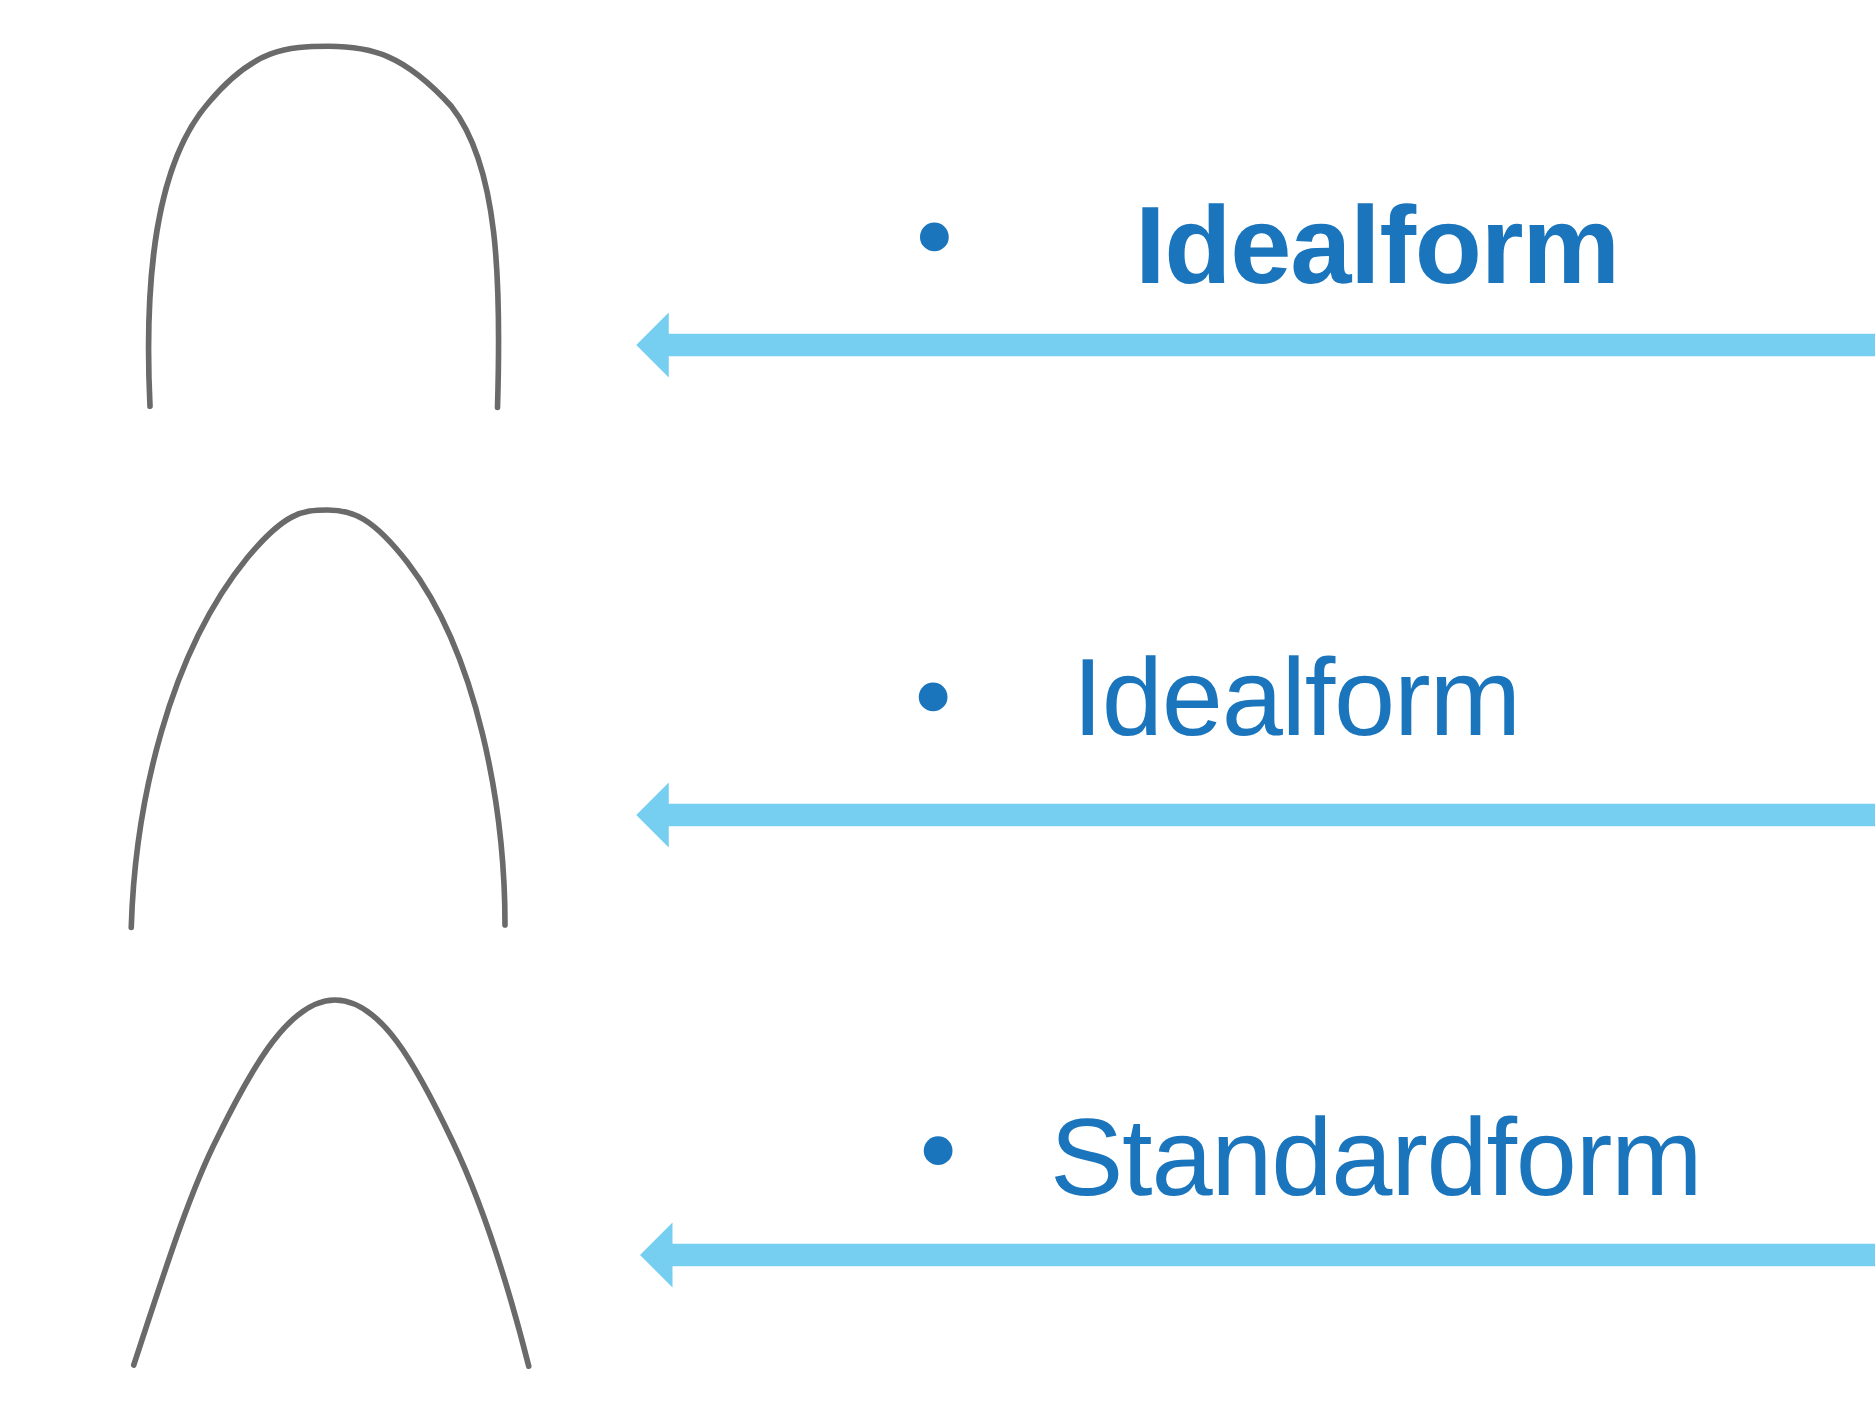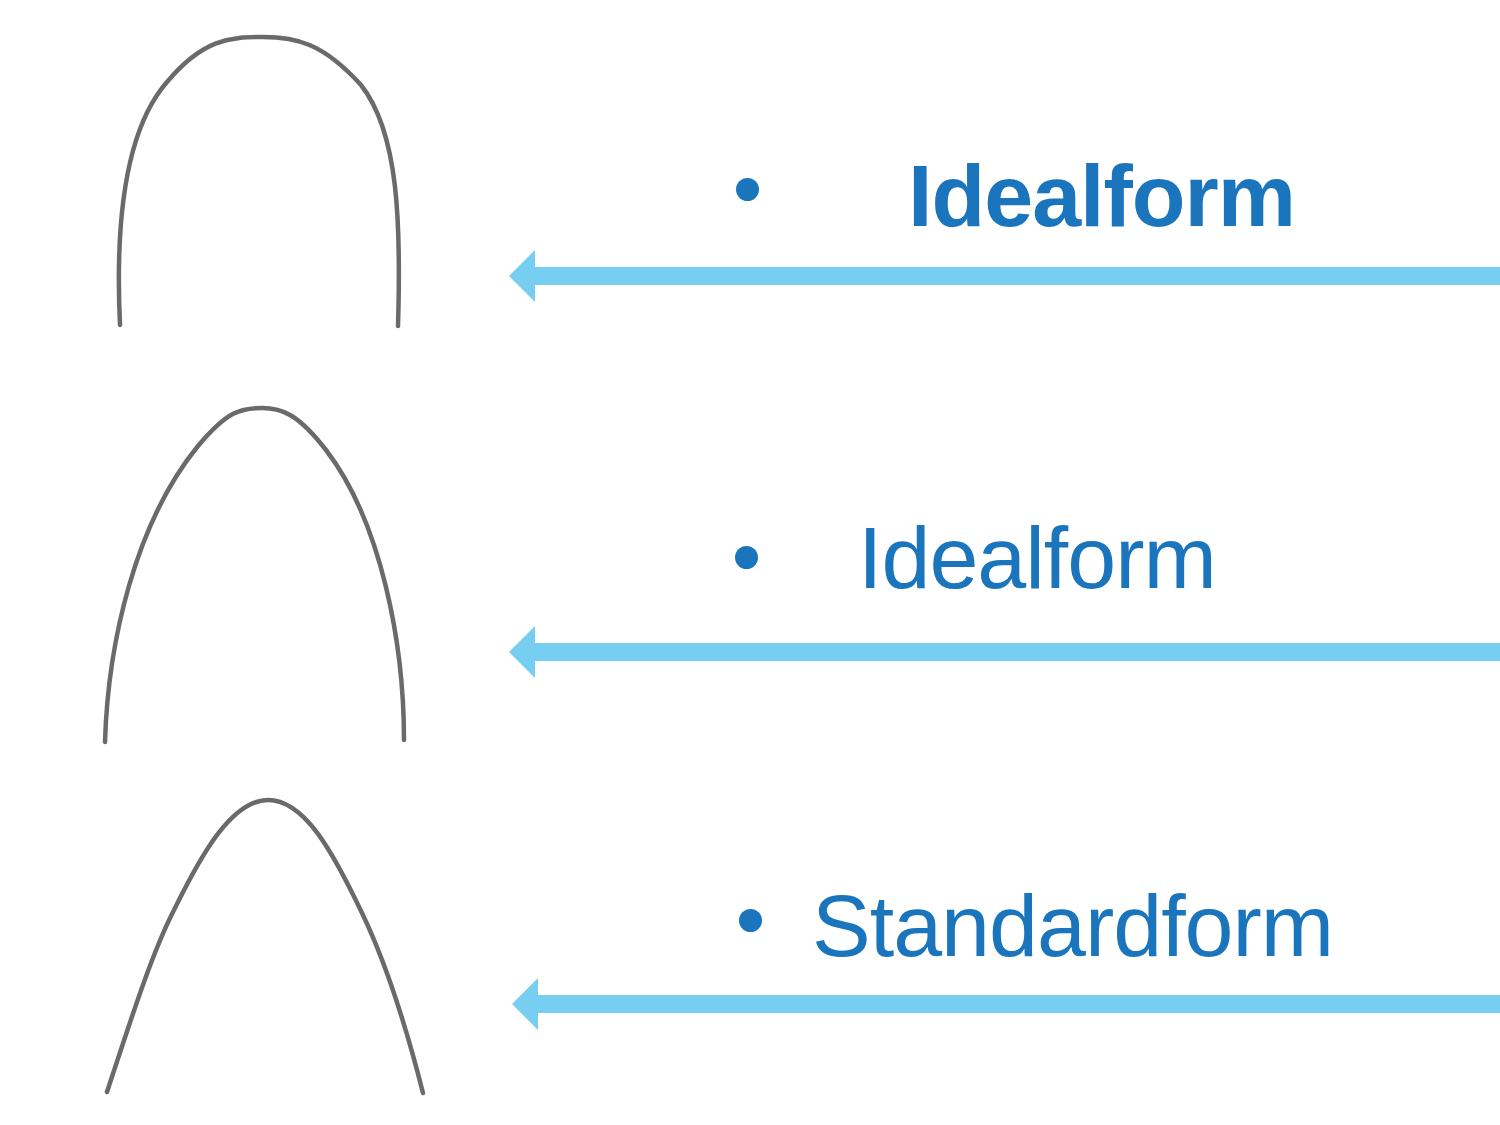--- a/index.html
+++ b/index.html
@@ -53,21 +53,21 @@
   .label-1       { left: 908px; top: 152px; font-weight: bold; }
   .arrow-1       { left: 509px; top: 248px; }
   
   .wire-euro     { left: 90px;  top: 398px; width: 330px; height: 352px; }
   .bullet-2      { left: 735px; top: 546px; }
   .label-2       { left: 858px; top: 514px; }
   .arrow-2       { left: 509px; top: 624px; }
   
   .wire-standard { left: 90px;  top: 788px; width: 345px; height: 312px; }
   .bullet-3      { left: 739px; top: 909px; }
-  .label-3       { left: 812px; top: 882px; }
+  .label-3       { left: 840px; top: 882px; }
   .arrow-3       { left: 512px; top: 976px; }
 </style>
 </head>
 <body>
 
 <div class="slide">
 
   <div>
     <svg class="wire-svg wire-ideal" viewBox="0 0 320 312">
       <path class="wire-path" d="M 15 300 C 10 195 20 105 62 57 C 98 14 125 12 158 12 C 191 12 218 18 256 60 C 294 108 296 200 293 301"></path>

